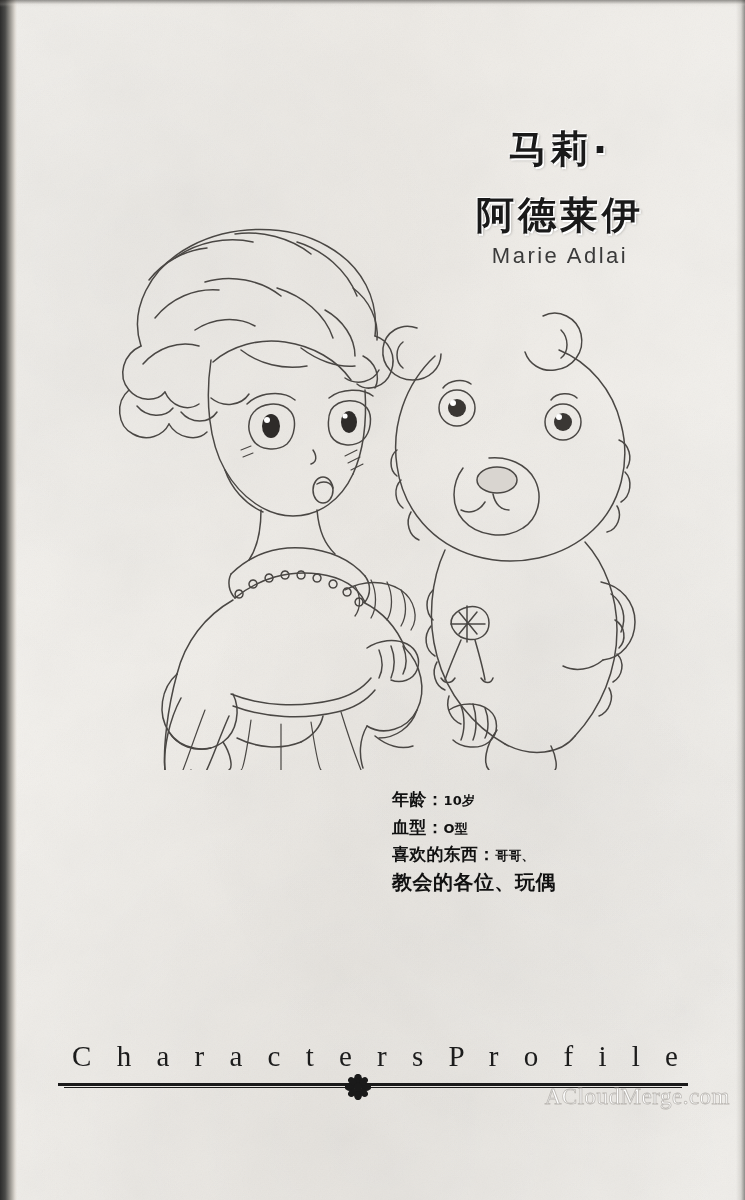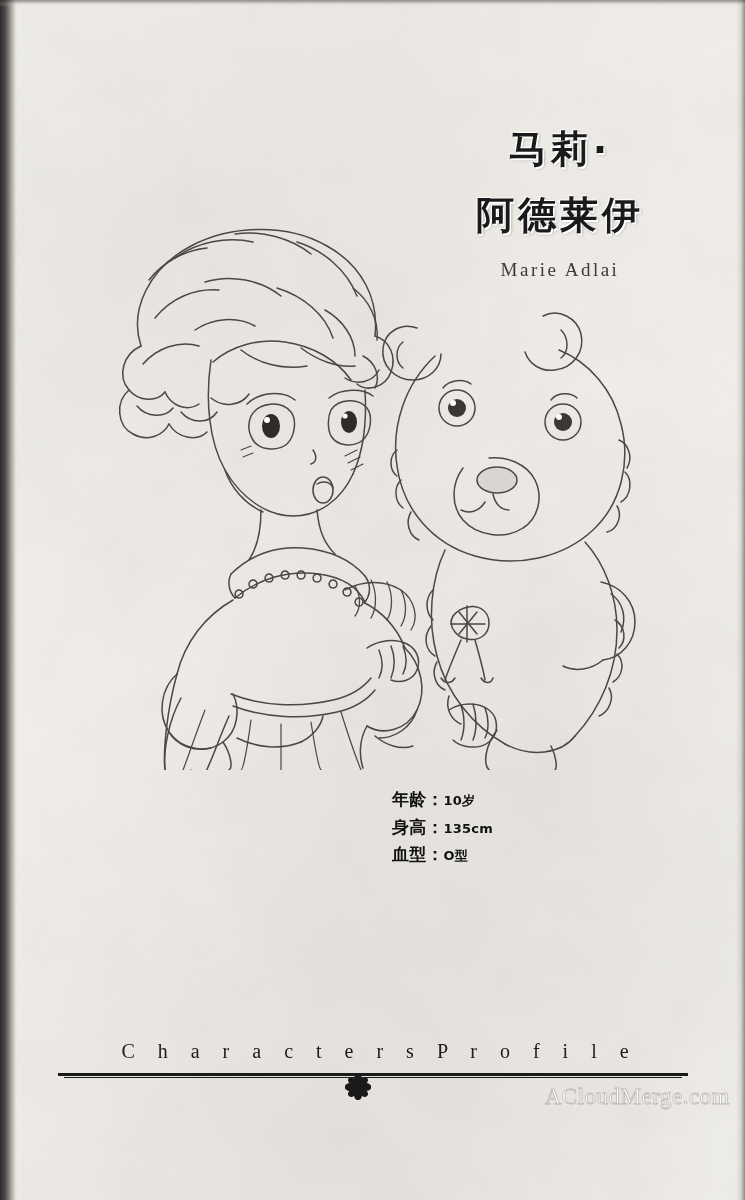--- a/index.html
+++ b/index.html
@@ -72,23 +72,23 @@
     letter-spacing: 4px;
     color: #1a1a1a;
     line-height: 1.28;
     text-shadow:
       1.5px 1.5px 0 #ffffff,
       -1px -1px 0 #ffffff,
       2px 2px 3px rgba(0,0,0,0.25);
   }
   #title-line-2 { margin-top: 17px; }
   #title-romaji {
-    margin-top: 20px;
-    font-family: Liberation Serif, serif;
-    font-size: 19px;
+    margin-top: 4px;
+    font-family: Liberation Sans, sans-serif;
+    font-size: 22px;
     letter-spacing: 2.5px;
     color: #3a3a3a;
   }
 
   
   #artwork {
     position: absolute;
     left: 45px;
     top: 150px;
     width: 600px;
@@ -127,21 +127,21 @@
   
   #footer {
     position: absolute;
     left: 0;
     top: 1040px;
     width: 745px;
   }
   #footer-title {
     text-align: center;
     font-family: "Liberation Serif", serif;
-    font-size: 20px;
+    font-size: 29px;
     letter-spacing: 9px;
     color: #1c1c1c;
     padding-left: 14px;
   }
   #footer-rule {
     position: relative;
     margin: 10px auto 0 auto;
     width: 630px;
     height: 5px;
   }
@@ -431,25 +431,26 @@
 
       </g>
     </svg>
   </div>
 
   <div id="profile-stats">
     <div class="stat-row">
       <span class="stat-label">年龄：</span><span class="stat-value">10岁</span>
     </div>
     <div class="stat-row">
-      <span class="stat-label">身高：</span><span class="stat-value">135cm</span>
+      <span class="stat-label">血型：</span><span class="stat-value">O型</span>
     </div>
     <div class="stat-row">
-      <span class="stat-label">血型：</span><span class="stat-value">O型</span>
+      <span class="stat-label">喜欢的东西：</span><span class="stat-value">哥哥、</span>
     </div>
+    <div class="stat-wrap-line">教会的各位、玩偶</div>
   </div>
 
   <div id="footer">
     <div id="footer-title">C h a r a c t e r s   P r o f i l e</div>
     <div id="footer-rule">
       <div class="rule-thick"></div>
       <div class="rule-thin"></div>
     </div>
   </div>
 

